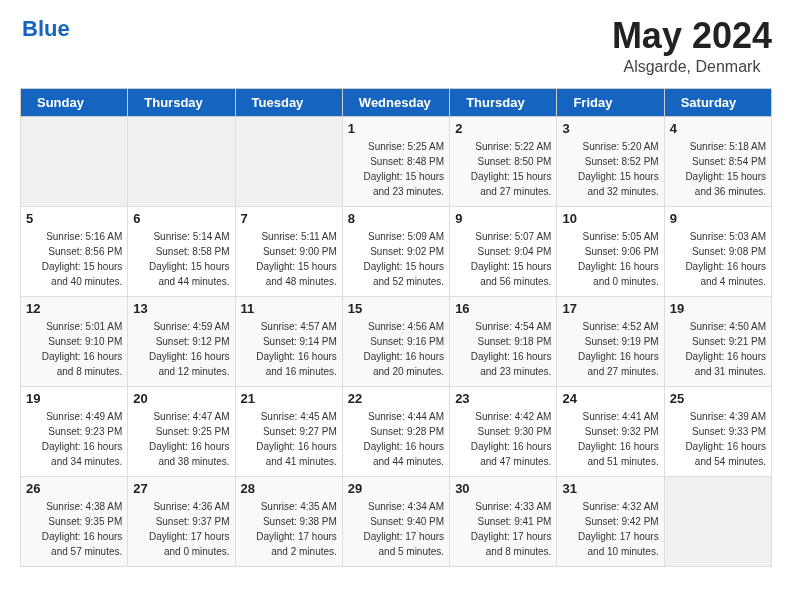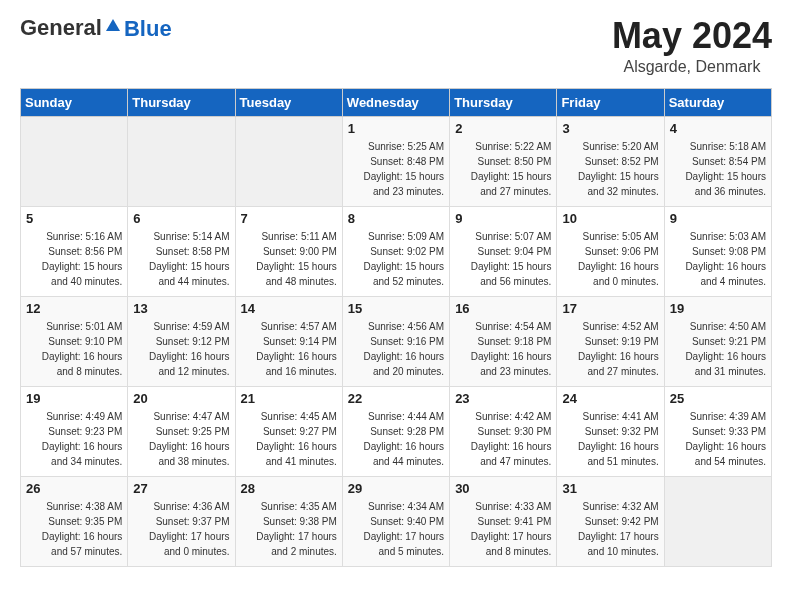--- a/index.html
+++ b/index.html
@@ -55,21 +55,21 @@
     table {
       width: 100%;
       border-collapse: collapse;
       table-layout: fixed;
     }
     thead tr th {
       background-color: #1565c0;
       color: #fff;
       font-size: 13px;
       font-weight: bold;
-      padding: 6px 4px;
+      padding: 6px 16px;
       text-align: left;
       border: 1px solid #ccc;
     }
     tbody tr td {
       vertical-align: top;
       font-size: 11px;
       color: #333;
       padding: 4px 5px;
       border: 1px solid #ddd;
       background: #fff;
@@ -93,25 +93,20 @@
     }
     .empty-cell {
       background: #f0f0f0 !important;
     }
   </style>
 </head>
 <body>
 
 <div class="header">
   <div class="logo">
-    <div>
-      <span class="logo-text-general">General</span><svg class="logo-icon" viewBox="0 0 18 18">
-          <polygon points="9,2 16,14 2,14" fill="#1565c0"></polygon>
-        </svg>
-    </div>
     <div style="margin-left:2px; margin-top:2px;">
       <span class="logo-text-blue">Blue</span>
     </div>
   </div>
   <div class="title-block">
     <div class="month-year">May 2024</div>
     <div class="location">Alsgarde, Denmark</div>
   </div>
 </div>
 
@@ -182,21 +177,21 @@
       <tr>
         <td>
           <div class="day-num">12</div>
           <div class="day-info">Sunrise: 5:01 AM<br>Sunset: 9:10 PM<br>Daylight: 16 hours and 8 minutes.</div>
         </td>
         <td>
           <div class="day-num">13</div>
           <div class="day-info">Sunrise: 4:59 AM<br>Sunset: 9:12 PM<br>Daylight: 16 hours and 12 minutes.</div>
         </td>
         <td>
-          <div class="day-num">14</div>
+          <div class="day-num">11</div>
           <div class="day-info">Sunrise: 4:57 AM<br>Sunset: 9:14 PM<br>Daylight: 16 hours and 16 minutes.</div>
         </td>
         <td>
           <div class="day-num">15</div>
           <div class="day-info">Sunrise: 4:56 AM<br>Sunset: 9:16 PM<br>Daylight: 16 hours and 20 minutes.</div>
         </td>
         <td>
           <div class="day-num">16</div>
           <div class="day-info">Sunrise: 4:54 AM<br>Sunset: 9:18 PM<br>Daylight: 16 hours and 23 minutes.</div>
         </td>

